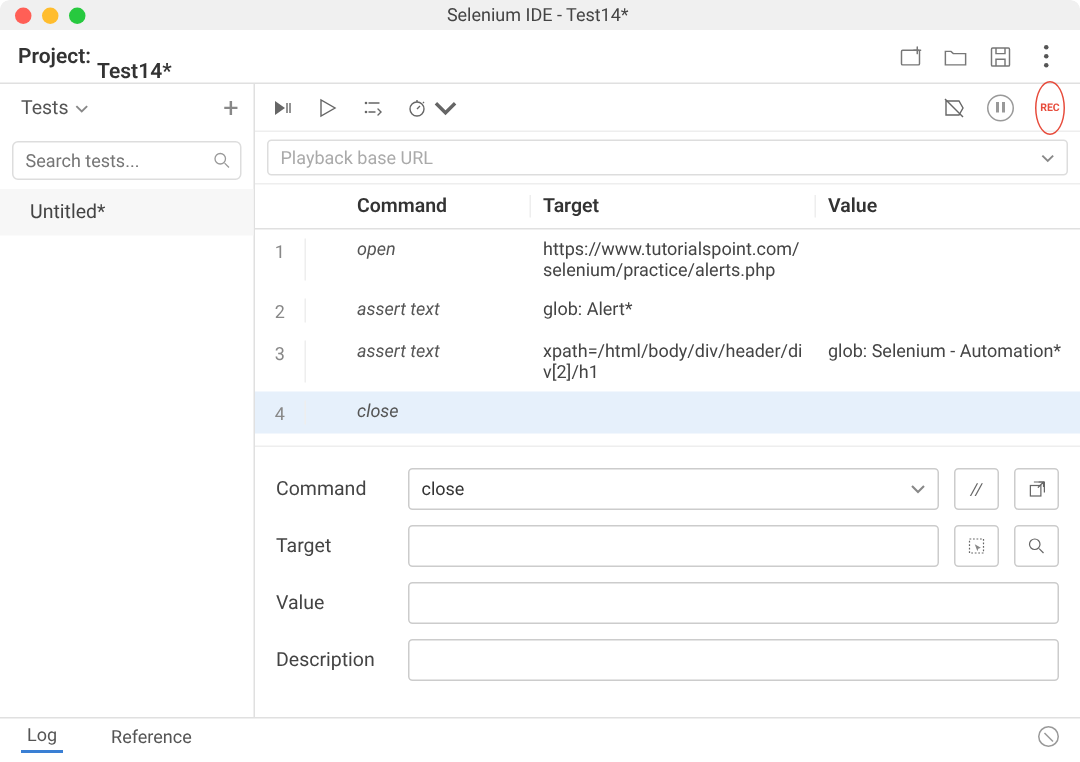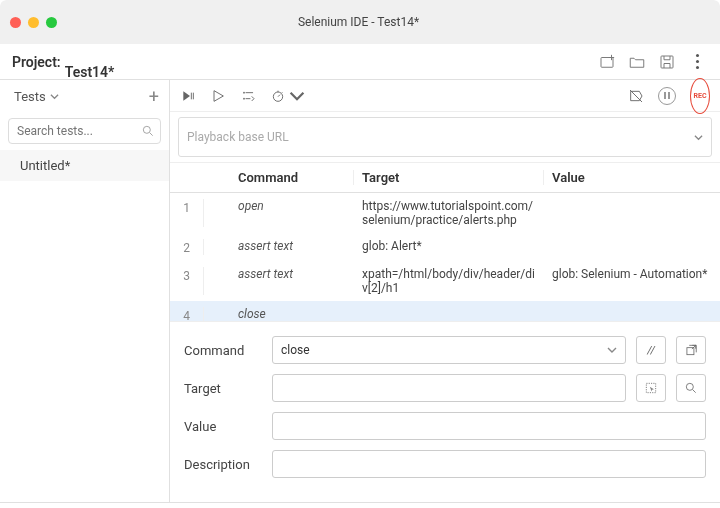--- a/index.html
+++ b/index.html
@@ -1,17 +1,17 @@
 <!DOCTYPE html>
 <html><head>
 <meta charset="utf-8">
 <style>
 * { box-sizing: border-box; margin: 0; padding: 0; font-family: -apple-system, BlinkMacSystemFont, "Segoe UI", Roboto, sans-serif; }
 body { width: 720px; height: 508px; background: #fff; font-size: 13px; color: #333; overflow: hidden; border-radius: 6px 6px 0 0; }
-.titlebar { height: 44px; background: #f0f0f0; display: flex; align-items: center; padding: 0 10px; border-radius: 6px 6px 0 0; }
+.titlebar { height: 20px; background: #f0f0f0; display: flex; align-items: center; padding: 0 10px; border-radius: 6px 6px 0 0; }
 .traffic { display: flex; gap: 7px; }
 .dot { width: 11px; height: 11px; border-radius: 50%; }
 .dot.r { background: #ff5f56; }
 .dot.y { background: #ffbd2e; }
 .dot.g { background: #27c93f; }
 .titletext { flex: 1; text-align: center; font-size: 12px; color: #444; margin-left: -50px; }
 .topbar { height: 36px; display: flex; align-items: center; padding: 0 12px; border-bottom: 1px solid #e0e0e0; }
 .projlabel { font-weight: 600; font-size: 14px; }
 .projname { font-weight: 600; font-size: 14px; margin-left: 4px; margin-top: 20px; }
 .topbar .spacer { flex: 1; }
@@ -32,21 +32,21 @@
 .testitem { padding: 8px 20px; font-size: 13px; color: #444; background: #f7f7f7; cursor: pointer; }
 .content { flex: 1; display: flex; flex-direction: column; }
 .toolbar { height: 32px; display: flex; align-items: center; padding: 0 10px; border-bottom: 1px solid #eee; gap: 14px; }
 .toolbar .tbtn svg { width: 16px; height: 16px; stroke: #666; fill: none; stroke-width: 1.4; }
 .toolbar .tbtn { display: flex; align-items: center; cursor: pointer; }
 .toolbar .spacer { flex: 1; }
 .rec { width: 20px; height: 36px; border: 1.5px solid #e74c3c; border-radius: 50%; display: flex; align-items: center; justify-content: center; font-size: 7px; color: #e74c3c; font-weight: 700; cursor: pointer; }
 .pause { width: 18px; height: 18px; border: 1.4px solid #999; border-radius: 50%; display: flex; align-items: center; justify-content: center; cursor: pointer; }
 .pause::before { content: ""; width: 2px; height: 7px; background: #999; box-shadow: 4px 0 0 #999; margin-right: 4px; }
 .urlbar { padding: 5px 8px; border-bottom: 1px solid #eee; }
-.urlbar .urlbox { height: 40px; border: 1px solid #ddd; border-radius: 3px; display: flex; align-items: center; padding: 0 8px; font-size: 12px; color: #aaa; justify-content: space-between; cursor: pointer; }
+.urlbar .urlbox { height: 24px; border: 1px solid #ddd; border-radius: 3px; display: flex; align-items: center; padding: 0 8px; font-size: 12px; color: #aaa; justify-content: space-between; cursor: pointer; }
 .gridwrap { flex: 1; overflow: auto; }
 .ghead { display: flex; border-bottom: 1px solid #e0e0e0; font-weight: 600; font-size: 13px; color: #333; height: 30px; align-items: center; }
 .colnum { width: 34px; border-right: 1px solid #eee; }
 .colcmd { width: 150px; padding-left: 34px; border-right: 1px solid #eee; }
 .coltgt { width: 190px; padding-left: 8px; border-right: 1px solid #eee; }
 .colval { flex: 1; padding-left: 8px; }
 .grow { display: flex; font-size: 12px; color: #444; padding: 6px 0; }
 .grow.sel { background: #e6f0fb; }
 .grow .num { width: 34px; text-align: center; color: #888; border-right: 1px solid #eee; padding-top: 2px; }
 .grow .cmd { width: 150px; padding-left: 34px; font-style: italic; color: #555; }

